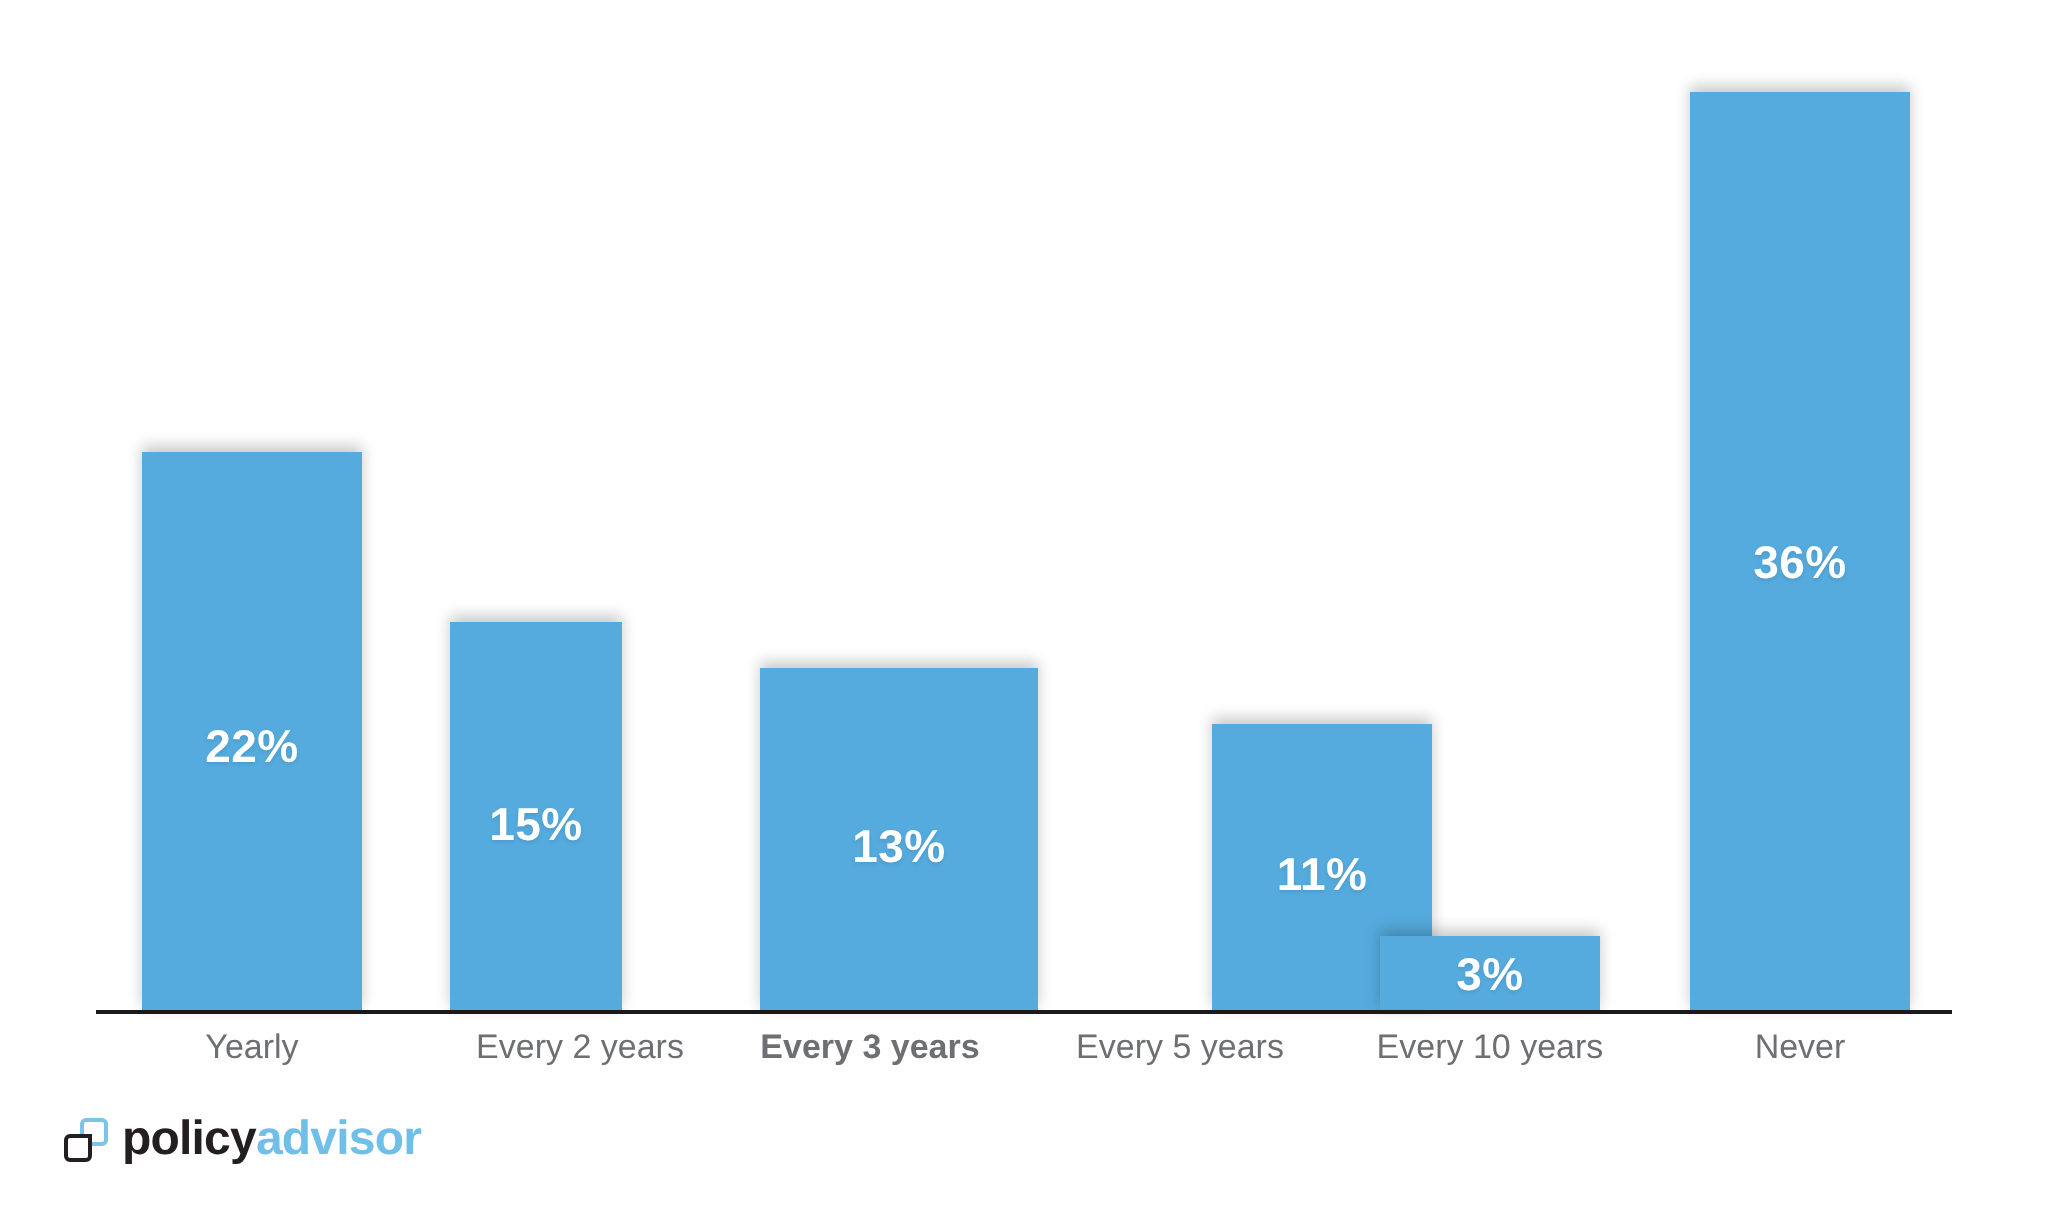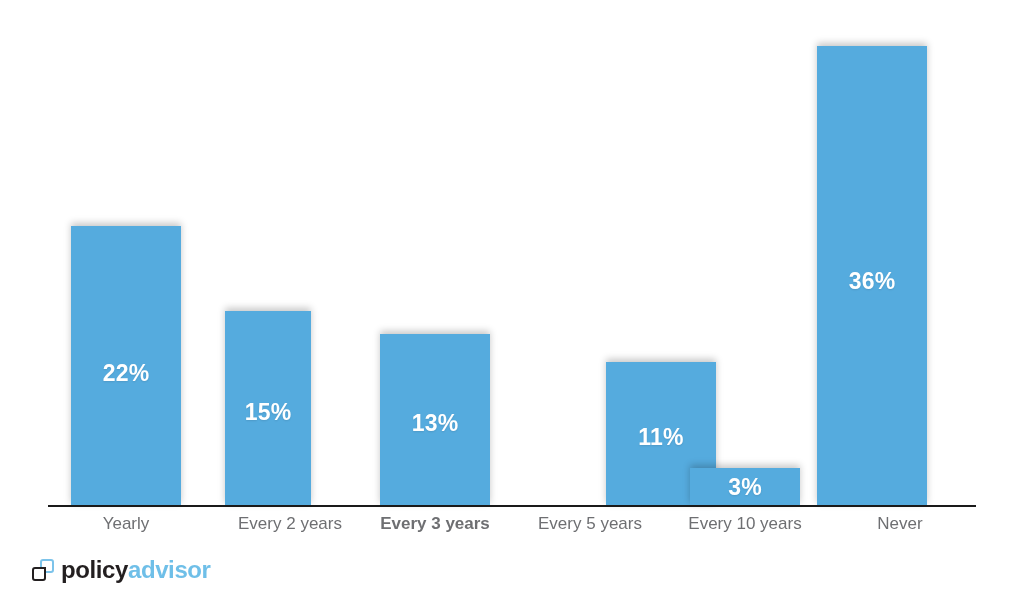--- a/index.html
+++ b/index.html
@@ -139,36 +139,36 @@
     <div class="bar-group" style="left:71px; width:110px; height:280px;">
       <div class="bar" style="height:280px;"></div>
       <div class="bar-value" style="top:134px;">22%</div>
     </div>
 
     <div class="bar-group" style="left:225px; width:86px; height:195px;">
       <div class="bar" style="height:195px;"></div>
       <div class="bar-value" style="top:88px;">15%</div>
     </div>
 
-    <div class="bar-group" style="left:380px; width:110px; height:172px;">
+    <div class="bar-group" style="left:380px; width:110px; height:172px;padding-left:29px;">
       <div class="bar" style="height:172px;"></div>
       <div class="bar-value" style="top:76px;">13%</div>
     </div>
 
     <div class="bar-group" style="left:562px; width:110px; height:144px;margin-left:44px;">
       <div class="bar" style="height:144px;"></div>
       <div class="bar-value" style="top:62px;">11%</div>
     </div>
 
     <div class="bar-group" style="left:690px; width:110px; height:38px;">
       <div class="bar" style="height:38px;"></div>
       <div class="bar-value" style="top:6px;">3%</div>
     </div>
 
-    <div class="bar-group" style="left:817px; width:110px; height:460px;">
+    <div class="bar-group" style="left:845px; width:110px; height:460px;">
       <div class="bar" style="height:460px;"></div>
       <div class="bar-value" style="top:222px;">36%</div>
     </div>
 
   </div>
 
   <div class="axis-line"></div>
 
   <div class="axis-labels">
     <div class="axis-label" style="left:71px; width:110px;">Yearly</div>

